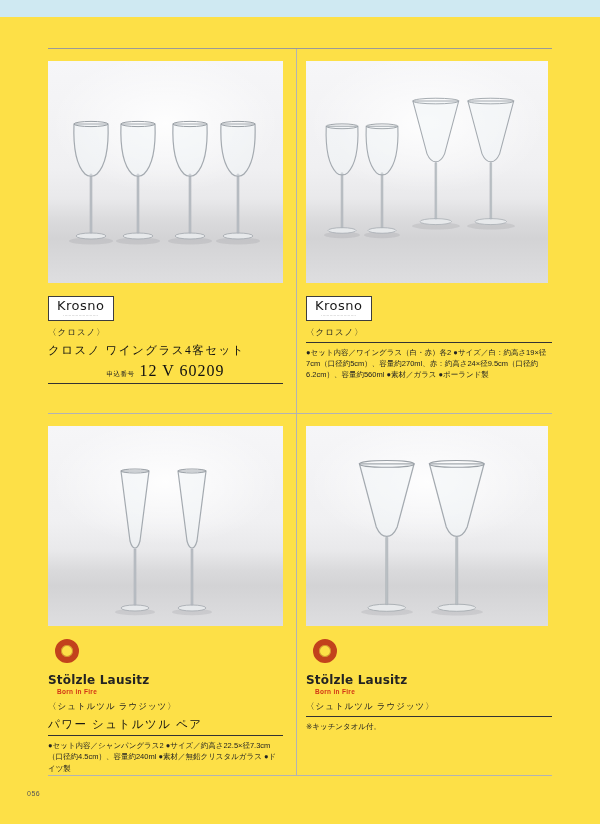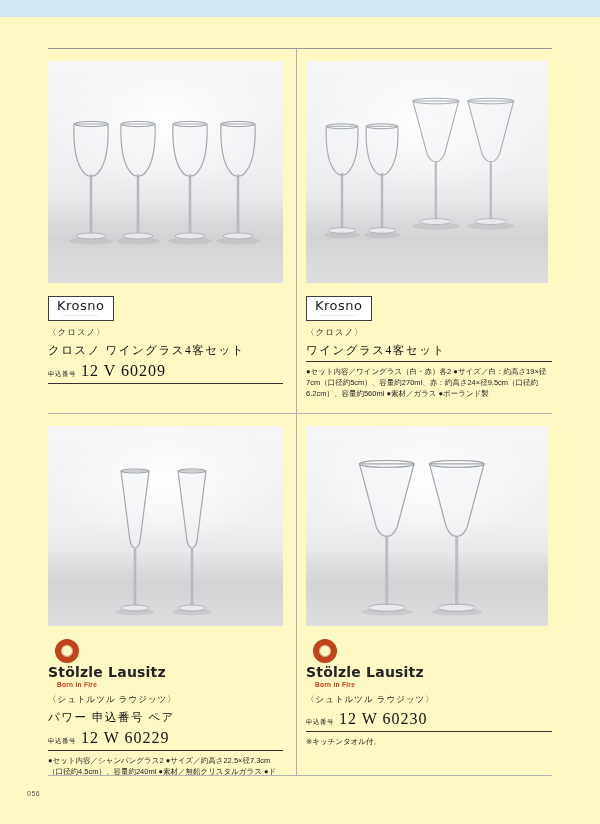--- a/index.html
+++ b/index.html
@@ -1,17 +1,17 @@
 <!DOCTYPE html>
 <html><head>
 <meta charset="utf-8">
 <style>
   html,body { margin:0; padding:0; background:#fff; }
   .page {
-    position:relative; width:600px; height:824px; background:#fef9c3;
+    position:relative; width:600px; height:824px; background:#fde047;
     font-family:"Liberation Sans","DejaVu Sans",sans-serif; overflow:hidden;
   }
   .top-band { position:absolute; top:0; left:0; width:600px; height:17px; background:#cfe9f2; }
   .content { position:absolute; left:48px; top:48px; width:504px; border-top:1px solid #9a9a9a; }
   .row { display:grid; grid-template-columns:248px 256px; border-bottom:1px solid #b3b3b3; }
   .row1 { height:364px; }
   .row2 { height:361px; }
   .cell { overflow:hidden; }
   .cell-l { padding-right:13px; }
   .cell-r { border-left:1px solid #b3b3b3; padding-left:9px; }
@@ -35,26 +35,26 @@
   .gshadow{ fill:rgba(70,72,80,0.10); }
 
   .brand-krosno { margin-top:13px; }
   .krosno-box { display:inline-block; border:1px solid #3d3d3d; padding:2px 8px 2px; text-align:center; background:#fff; }
   .krosno-name { display:block; font-family:"DejaVu Sans",sans-serif; font-size:13px; line-height:1.05; color:#1a1a1a; letter-spacing:0.5px; }
   .krosno-tagline { display:block; font-size:3px; letter-spacing:0.4px; color:#444; margin-top:1px; }
 
   .brand-stolzle { margin-top:13px; }
   .ring { width:12px; height:12px; border:6px solid #c2421c; border-radius:50%; margin-left:7px;
           box-shadow:inset 0 0 0 1px rgba(120,30,5,0.35); }
-  .stz-name { font-family:"DejaVu Sans",sans-serif; font-size:14px; font-weight:bold; color:#232323; margin-top:1px; letter-spacing:0.2px; }
+  .stz-name { font-family:"DejaVu Sans",sans-serif; font-size:12px; font-weight:bold; color:#232323; margin-top:10px; letter-spacing:0.2px; }
   .stz-sub  { font-size:6.5px; font-weight:bold; color:#d23415; margin-top:1px; margin-left:9px; letter-spacing:0.3px; }
 
   .kana  { font-family:Liberation Serif, serif; font-size:8.5px; color:#222; margin-top:6px; letter-spacing:1px; }
   .pname { font-family:"Liberation Serif","DejaVu Serif",serif; font-size:11.5px; color:#111; margin-top:4px; letter-spacing:1.5px; }
-  .order { margin-top:4px; display:flex; align-items:baseline; }
+  .order { margin-top:4px; display:flex; align-items:baseline;justify-content:center; }
   .order-label { font-size:6.5px; color:#222; margin-right:5px; letter-spacing:0.5px; }
   .order-num { font-family:"Liberation Serif","DejaVu Serif",serif; font-size:16px; color:#111; letter-spacing:1px; }
   .rule { border-top:1px solid #333; margin-top:3px; margin-bottom:4px; }
   .desc { font-size:7.5px; line-height:1.5; color:#222; }
   .note { font-size:7.5px; line-height:1.5; color:#222; }
 
   .pageno { position:absolute; left:27px; top:790px; font-size:7px; color:#555; letter-spacing:0.5px; }
 </style>
 </head>
 <body>
@@ -130,21 +130,20 @@
             <use href="#glass-angular" transform="translate(154,33) scale(0.88)"></use>
           </svg>
         </div>
         <div class="brand-krosno">
           <div class="krosno-box">
             <span class="krosno-name">Krosno</span>
             <span class="krosno-tagline">·························</span>
           </div>
         </div>
         <div class="kana">〈クロスノ〉</div>
-        <div class="pname">ワイングラス4客セット</div>
         <div class="rule"></div>
         <div class="desc">●セット内容／ワイングラス（白・赤）各2 ●サイズ／白：約高さ19×径7cm（口径約5cm）、容量約270ml、赤：約高さ24×径9.5cm（口径約6.2cm）、容量約560ml ●素材／ガラス ●ポーランド製</div>
       </div>
     </div>
 
     <div class="row row2">
 
       <div class="cell cell-l">
         <div class="photo ph3">
           <svg viewBox="0 0 235 200">
@@ -153,49 +152,41 @@
             <use href="#glass-flute" transform="translate(62,37)"></use>
             <use href="#glass-flute" transform="translate(119,37)"></use>
           </svg>
         </div>
         <div class="brand-stolzle">
           <div class="ring"></div>
           <div class="stz-name">Stölzle Lausitz</div>
           <div class="stz-sub">Born in Fire</div>
         </div>
         <div class="kana">〈シュトルツル ラウジッツ〉</div>
-        <div class="pname">パワー 申込番号 ペア</div>
-        <div class="order">
-          <span class="order-label">申込番号</span>
-          <span class="order-num">12 W 60229</span>
-        </div>
+        <div class="pname">パワー シュトルツル ペア</div>
         <div class="rule"></div>
         <div class="desc">●セット内容／シャンパングラス2 ●サイズ／約高さ22.5×径7.3cm（口径約4.5cm）、容量約240ml ●素材／無鉛クリスタルガラス ●ドイツ製</div>
 
       </div>
 
       <div class="cell cell-r">
         <div class="photo ph4">
           <svg viewBox="0 0 242 200">
             <ellipse class="gshadow" cx="81" cy="186" rx="26" ry="3.5"></ellipse>
             <ellipse class="gshadow" cx="151" cy="186" rx="26" ry="3.5"></ellipse>
             <use href="#glass-angular" transform="translate(44,29.5) scale(1.05)"></use>
             <use href="#glass-angular" transform="translate(114,29.5) scale(1.05)"></use>
           </svg>
         </div>
         <div class="brand-stolzle">
           <div class="ring"></div>
           <div class="stz-name">Stölzle Lausitz</div>
           <div class="stz-sub">Born in Fire</div>
         </div>
         <div class="kana">〈シュトルツル ラウジッツ〉</div>
-        <div class="order">
-          <span class="order-label">申込番号</span>
-          <span class="order-num">12 W 60230</span>
-        </div>
         <div class="rule"></div>
         <div class="note">※キッチンタオル付。</div>
       </div>
     </div>
 
   </div>
 
   <div class="pageno">056</div>
 </div>
 

